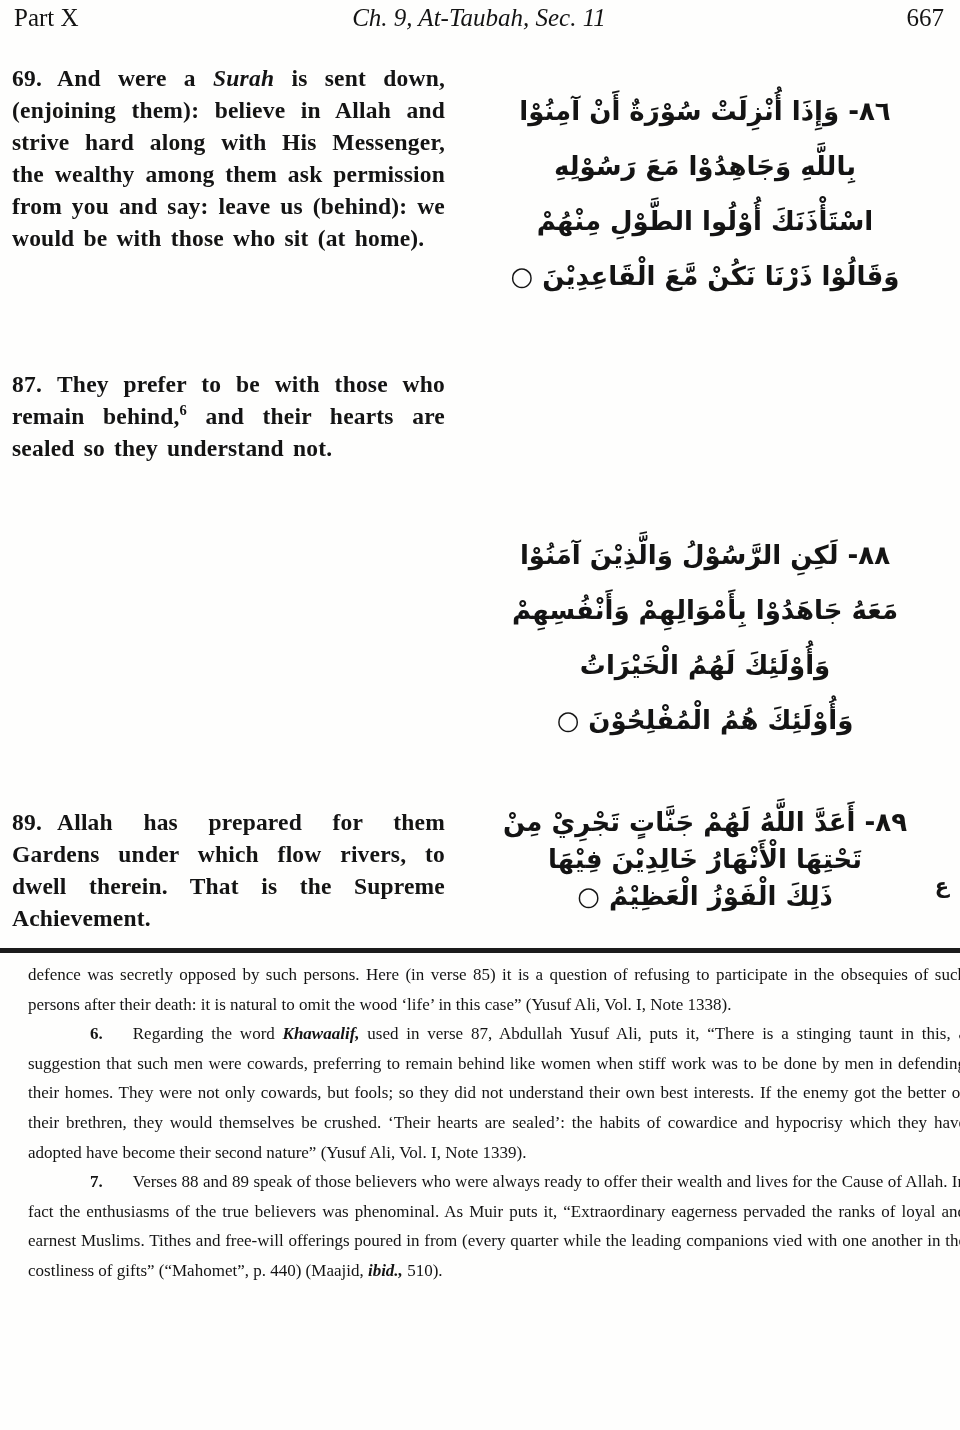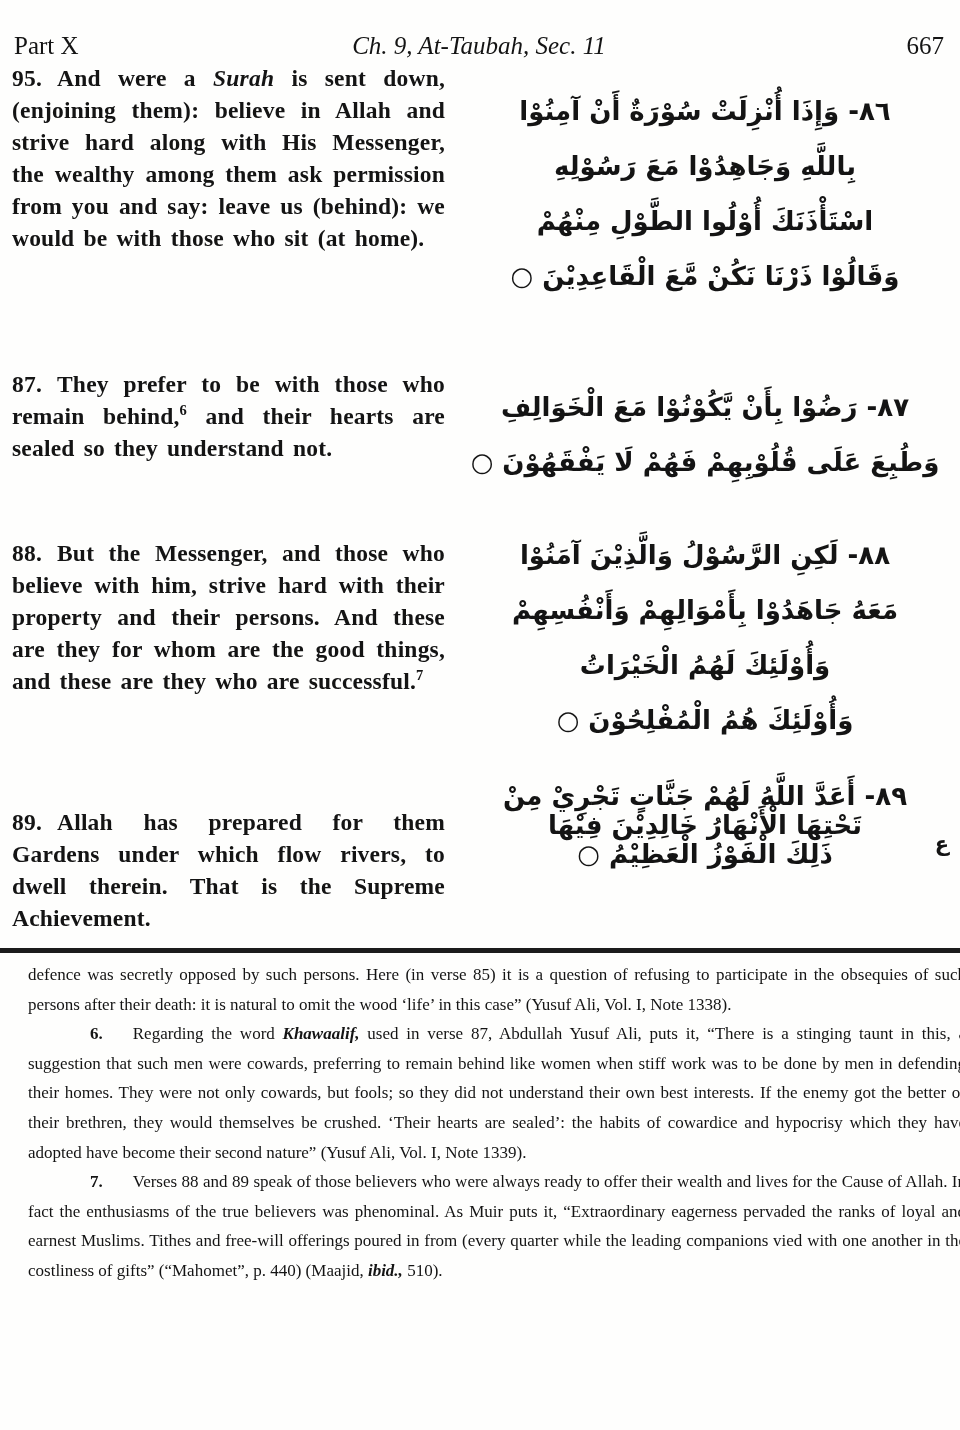--- a/index.html
+++ b/index.html
@@ -3,21 +3,21 @@
 <meta charset="utf-8">
 <style>
   html,body { margin:0; padding:0; background:#ffffff; }
   .page {
     position:relative; width:960px; height:1430px;
     background:#fefefd; color:#141414; overflow:hidden;
     font-family:"Liberation Serif", serif;
   }
 
   
-  .hdr { position:absolute; top:4px; left:14px; right:16px; height:34px; font-size:25px;margin-top:28px; }
+  .hdr { position:absolute; top:4px; left:14px; right:16px; height:34px; font-size:25px; }
   .hdr .h-left  { position:absolute; left:0; top:0; }
   .hdr .h-center{ position:absolute; left:0; right:0; top:0; text-align:center; font-style:italic; }
   .hdr .h-right { position:absolute; right:0; top:0; }
 
   
   .eng {
     position:absolute; left:12px; width:433px; margin:0;
     font-weight:bold; font-size:23.5px; line-height:32px;
     text-align:justify; text-align-last:left;
     word-spacing:3px; letter-spacing:0.2px;
@@ -33,21 +33,21 @@
   
   .ar {
     position:absolute; right:15px; width:480px; margin:0;
     direction:rtl; text-align:center; white-space:pre-line;
     font-family:"DejaVu Sans", sans-serif;
     font-weight:bold; font-size:26px; line-height:55px;
   }
   .a86 { top:84px; }
   .a87 { top:380px; }
   .a88 { top:528px; }
-  .a89 { top:782px; line-height:29px; }
+  .a89 { top:804px; line-height:37px; }
   .ar .ar-text { white-space:pre-line; }
   .ruku {
     position:absolute; right:-4px; bottom:10px;
     font-size:21px; font-weight:bold;
   }
 
   
   .rule { position:absolute; top:948px; left:0; width:960px; height:5px; background:#1c1c1c; }
 
   
@@ -64,34 +64,31 @@
 <body>
 
 <div class="page">
 
   <div class="hdr">
     <span class="h-left">Part X</span>
     <span class="h-center">Ch. 9, At-Taubah, Sec. 11</span>
     <span class="h-right">667</span>
   </div>
 
-  <p class="eng e86"><span class="v-num">95.</span><span><span>And were a </span><em>Surah</em><span> is sent down, (enjoining them): believe in Allah and strive hard along with His Messenger, the wealthy among them ask permission from you and say: leave us (behind): we would be with those who sit (at home).</span></span></p>
+  <p class="eng e86"><span class="v-num">69.</span><span><span>And were a </span><em>Surah</em><span> is sent down, (enjoining them): believe in Allah and strive hard along with His Messenger, the wealthy among them ask permission from you and say: leave us (behind): we would be with those who sit (at home).</span></span></p>
 
   <p class="eng e87"><span class="v-num">87.</span><span><span>They prefer to be with those who remain behind,</span><sup>6</sup><span> and their hearts are sealed so they understand not.</span></span></p>
 
-  <p class="eng e88"><span class="v-num">88.</span><span><span>But the Messenger, and those who believe with him, strive hard with their property and their persons. And these are they for whom are the good things, and these are they who are successful.</span><sup>7</sup></span></p>
 
   <p class="eng e89"><span class="v-num">89.</span><span><span>Allah has prepared for them Gardens under which flow rivers, to dwell therein. That is the Supreme Achievement.</span></span></p>
 
   <p class="ar a86">٨٦- وَإِذَا أُنْزِلَتْ سُوْرَةٌ أَنْ آمِنُوْا
 بِاللَّهِ وَجَاهِدُوْا مَعَ رَسُوْلِهِ
 اسْتَأْذَنَكَ أُوْلُوا الطَّوْلِ مِنْهُمْ
 وَقَالُوْا ذَرْنَا نَكُنْ مَّعَ الْقَاعِدِيْنَ ○</p>
-  <p class="ar a87">٨٧- رَضُوْا بِأَنْ يَّكُوْنُوْا مَعَ الْخَوَالِفِ
-وَطُبِعَ عَلَى قُلُوْبِهِمْ فَهُمْ لَا يَفْقَهُوْنَ ○</p>
   <p class="ar a88">٨٨- لَكِنِ الرَّسُوْلُ وَالَّذِيْنَ آمَنُوْا
 مَعَهُ جَاهَدُوْا بِأَمْوَالِهِمْ وَأَنْفُسِهِمْ
 وَأُوْلَئِكَ لَهُمُ الْخَيْرَاتُ
 وَأُوْلَئِكَ هُمُ الْمُفْلِحُوْنَ ○</p>
   <p class="ar a89"><span class="ar-text">٨٩- أَعَدَّ اللَّهُ لَهُمْ جَنَّاتٍ تَجْرِيْ مِنْ
 تَحْتِهَا الْأَنْهَارُ خَالِدِيْنَ فِيْهَا
 ذَلِكَ الْفَوْزُ الْعَظِيْمُ ○</span><span class="ruku">ع</span></p>
 
   <div class="rule"></div>
 

